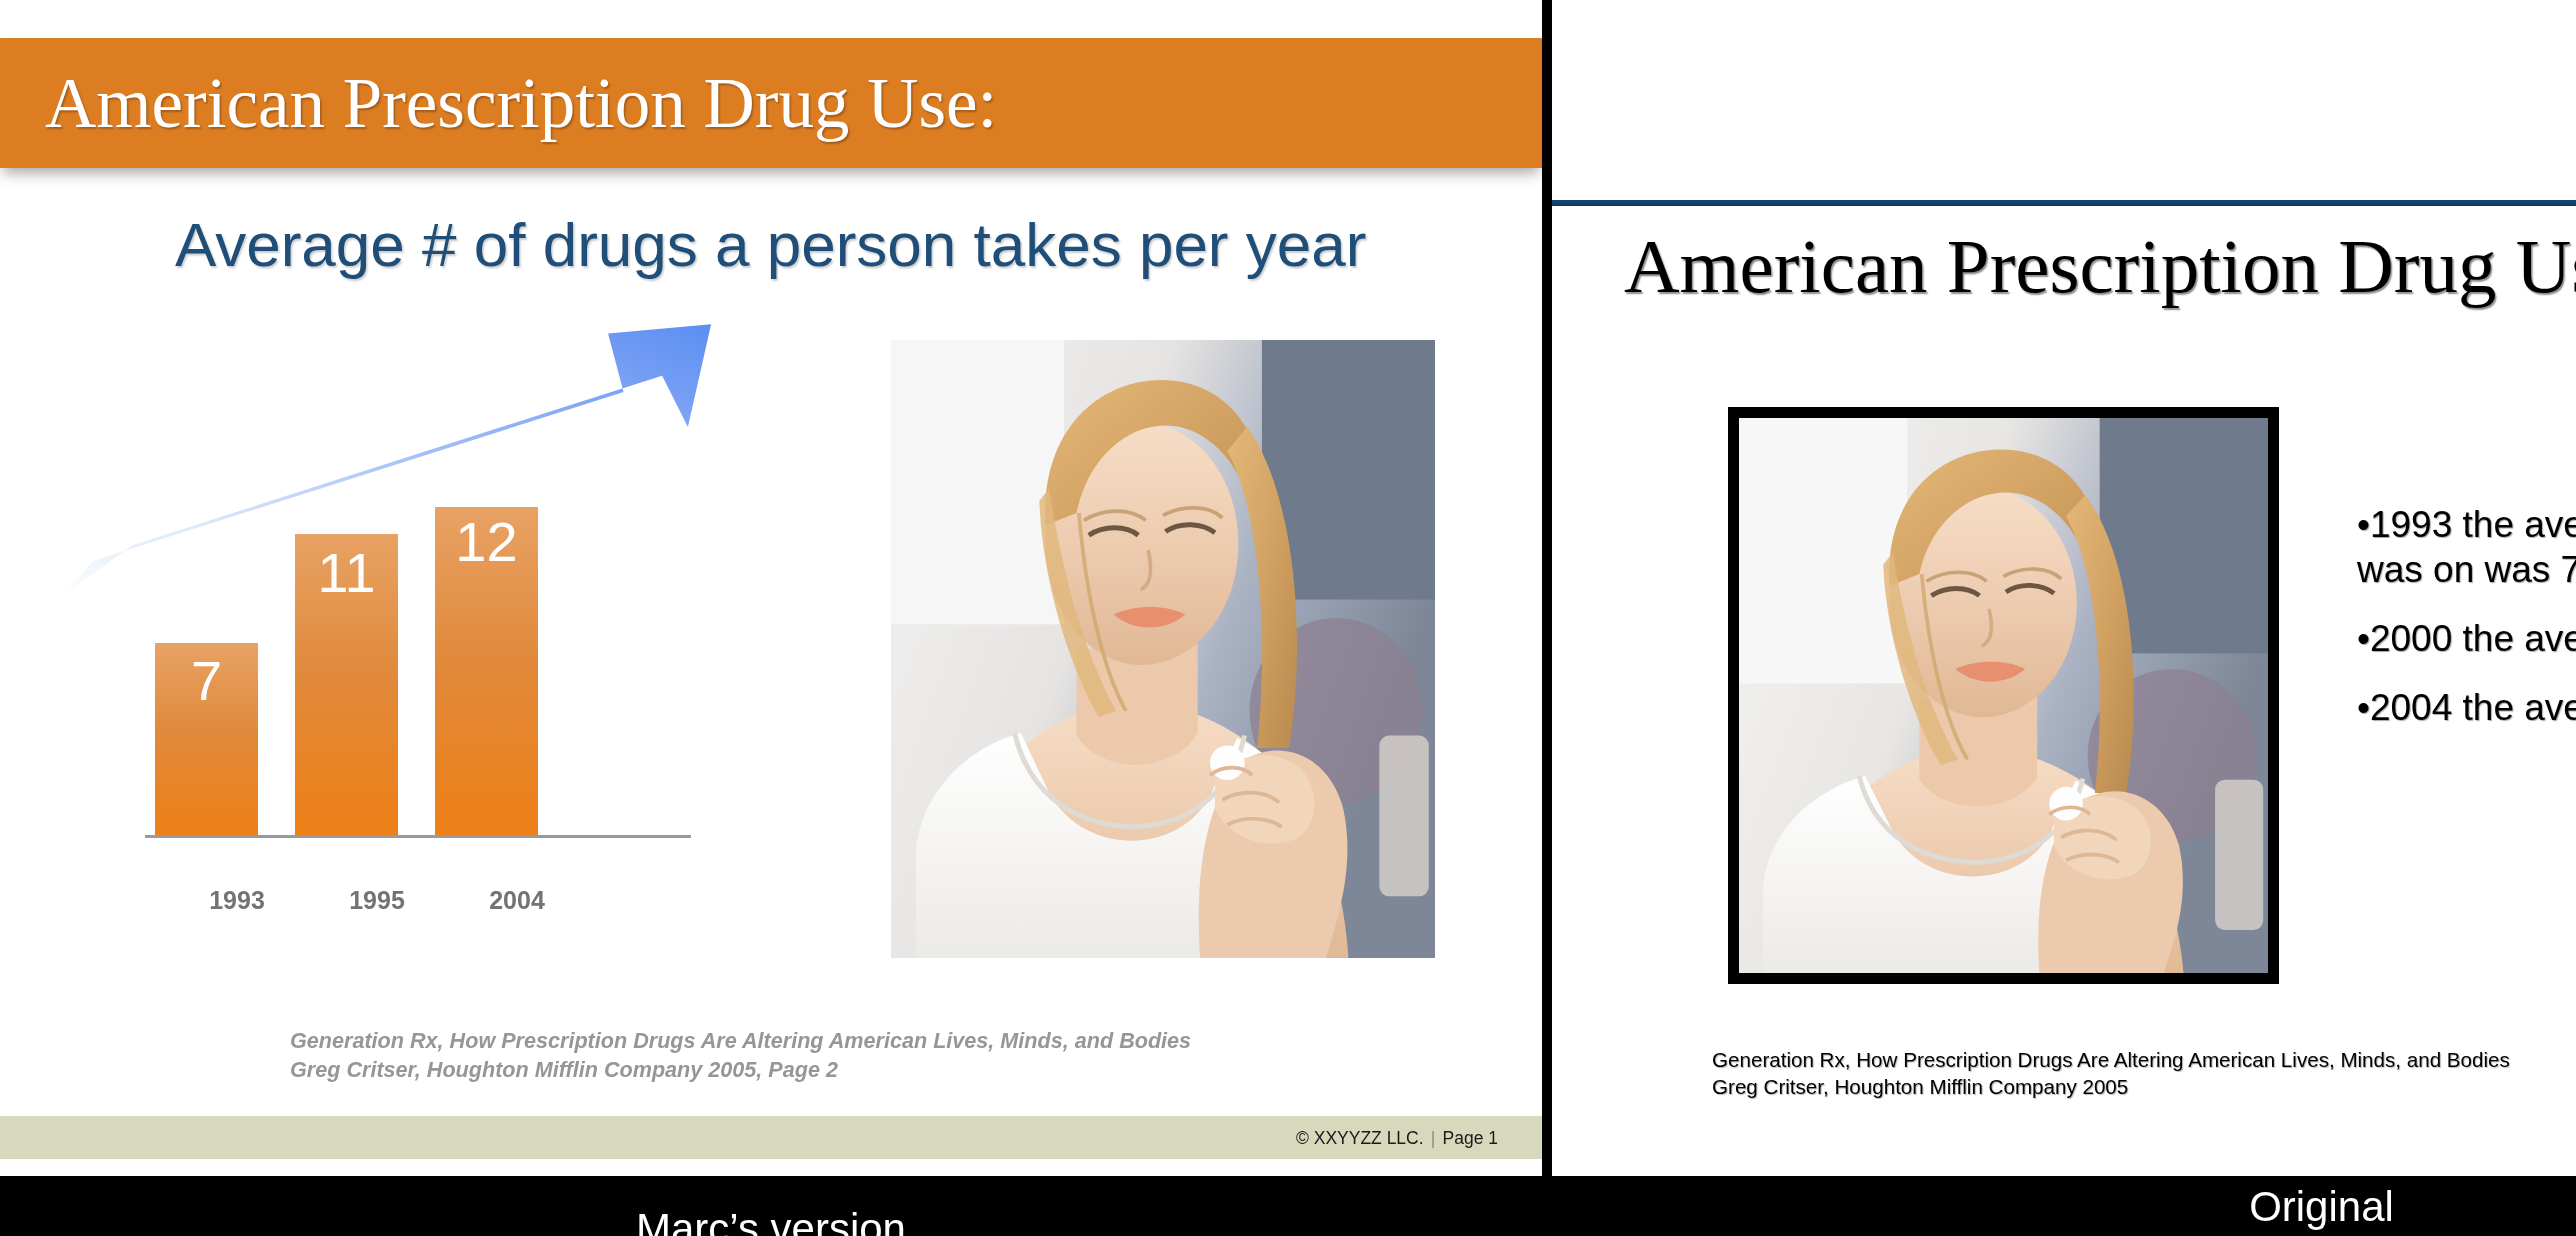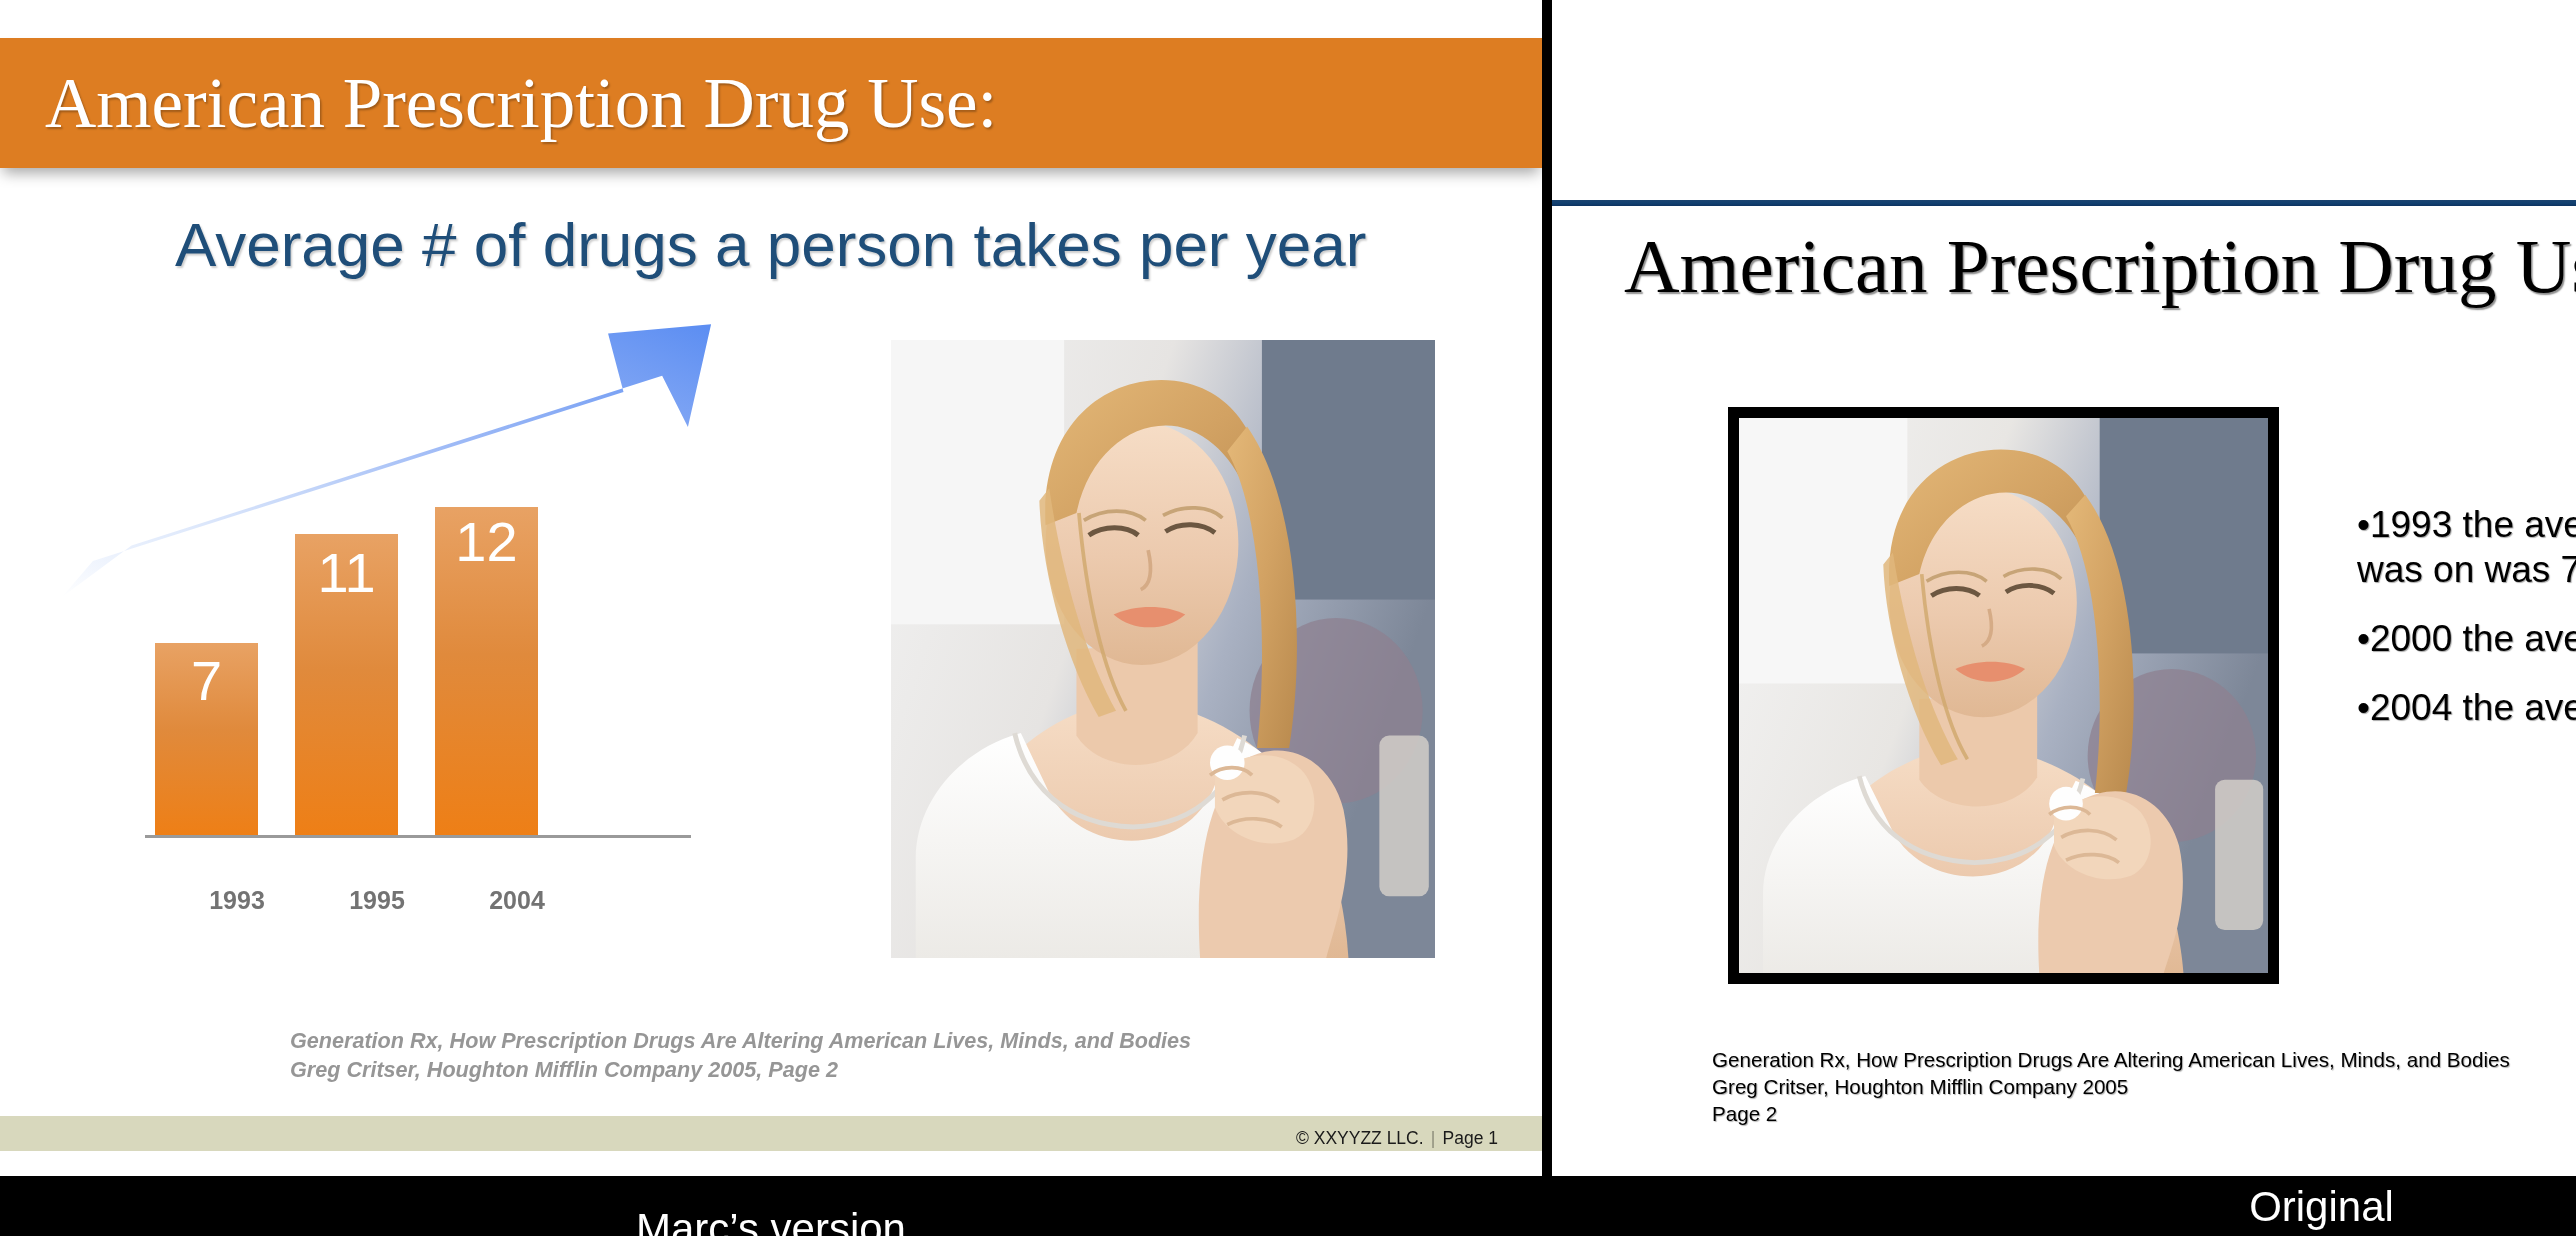--- a/index.html
+++ b/index.html
@@ -179,21 +179,21 @@
     line-height: 29px;
     white-space: nowrap;
   }
 
   
   #left-footer-band {
     position: absolute;
     left: 0;
     top: 1116px;
     width: 1542px;
-    height: 35px;
+    height: 43px;
     background: #D8D8BD;
   }
   #left-footer-text {
     position: absolute;
     right: 44px;
     top: 11.3px;
     color: #1a1a1a;
     font-family: "Liberation Sans", sans-serif;
     font-size: 17.5px;
     line-height: 23px;
@@ -469,21 +469,20 @@
 
   <div id="right-bullets">
     <div class="bullet-item">•1993 the average # of drugs a person was on was 7</div>
     <div class="bullet-item">•2000 the average went up to 11</div>
     <div class="bullet-item">•2004 the average went up to 12</div>
   </div>
 
   <div id="right-citation">
     <div>Generation Rx, How Prescription Drugs Are Altering American Lives, Minds, and Bodies</div>
     <div>Greg Critser, Houghton Mifflin Company 2005</div>
-    <div>Page 2</div>
   </div>
 
   <div id="panel-divider"></div>
 
   <div id="caption-bar">
     <div id="caption-left" class="caption-label">Marc’s version</div>
     <div id="caption-right" class="caption-label">Original</div>
   </div>
 
 </div>

